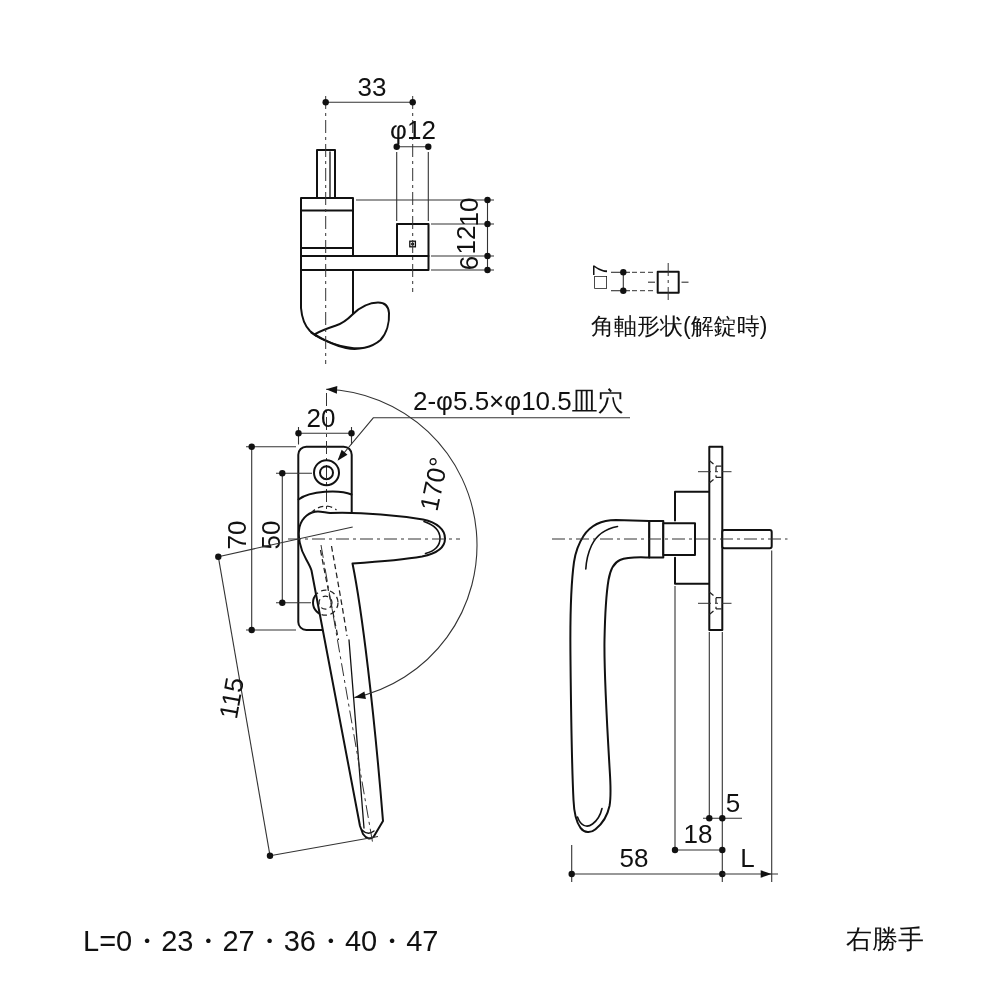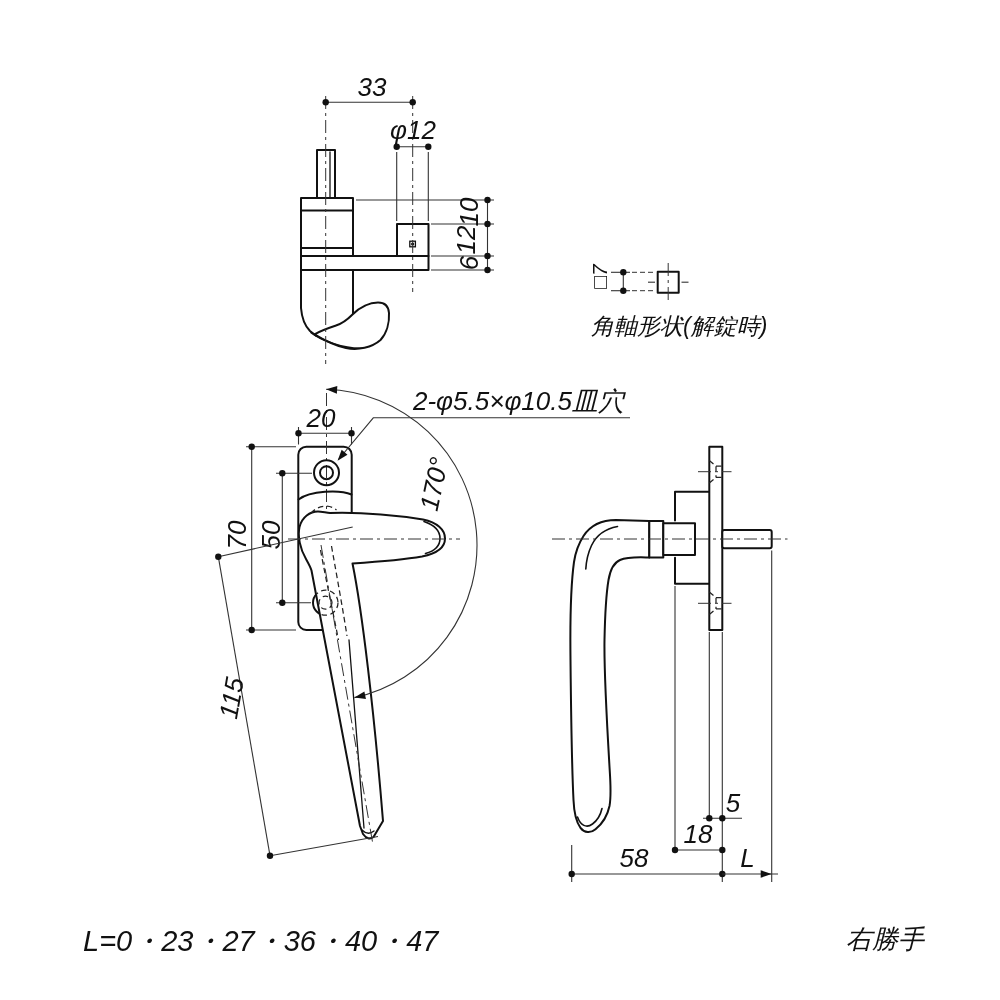--- a/index.html
+++ b/index.html
@@ -1,16 +1,16 @@
 <!DOCTYPE html>
 <html><head>
 <meta charset="utf-8">
 <style>
   html,body{margin:0;padding:0;background:#fff;}
-  .stage{position:relative;width:1000px;height:1000px;background:#ffffff;overflow:hidden;font-style:italic;}
+  .stage{position:relative;width:1000px;height:1000px;background:#ffffff;overflow:hidden;}
   svg{position:absolute;left:0;top:0;}
   text{fill:#111;font-family:"Liberation Sans","DejaVu Sans",sans-serif;}
   .d26{font-size:26px;}
   .d24{font-size:23px;}
   .d21{font-size:21px;}
   .d29{font-size:29px;}
   .o2{stroke:#111;stroke-width:2;fill:none;stroke-linecap:round;stroke-linejoin:round;}
   .o2f{stroke:#111;stroke-width:2;fill:#fff;stroke-linejoin:round;}
   .o16{stroke:#111;stroke-width:1.6;fill:none;stroke-linecap:round;}
   .o13{stroke:#111;stroke-width:1.3;fill:none;stroke-linecap:round;}

